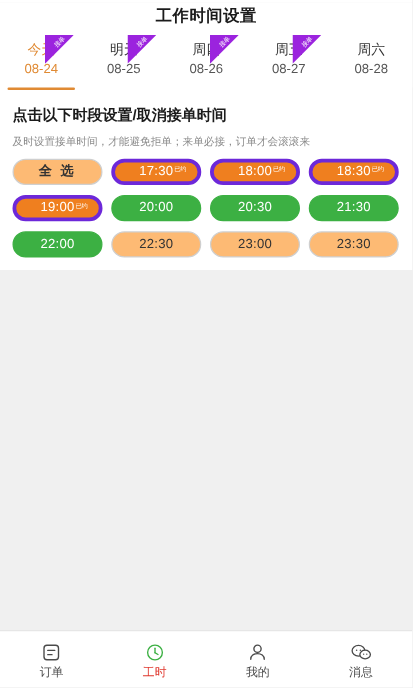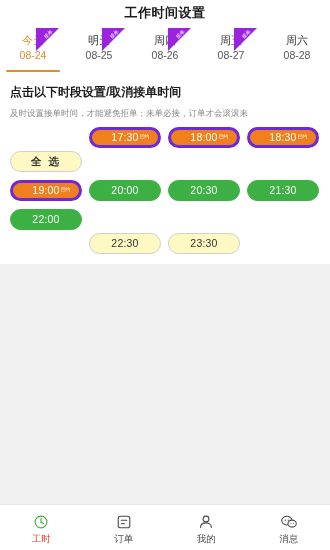--- a/index.html
+++ b/index.html
@@ -181,24 +181,23 @@
     right: 9px;
   }
   
   .slot.green {
     background: #3cb043;
     border: 1px solid #3cb043;
     color: #ffffff;
   }
   
   .slot.plain {
-    background: #fef9c3;
+    background: #fdba74;
     border: 1px solid #cfcfcf;
     color: #333333;
-    margin-top: 24px;
   }
   .slot.plain.bold .slot-label {
     font-weight: bold;
     letter-spacing: 2px;
   }
 
   
   .filler {
     flex: 1 1 auto;
     background: #f0f0f0;
@@ -351,55 +350,58 @@
         </div>
 
         <div class="slot green">
           <span class="slot-label">22:00</span>
         </div>
 
         <div class="slot plain">
           <span class="slot-label">22:30</span>
         </div>
 
+        <div class="slot plain">
+          <span class="slot-label">23:00</span>
+        </div>
 
         <div class="slot plain">
           <span class="slot-label">23:30</span>
         </div>
 
       </div>
     </div>
   </div>
 
   <div class="filler"></div>
 
 </div>
 
 <div class="bottom-nav">
+
+  <div class="nav-item">
+    <div class="nav-icon">
+      <svg width="16" height="16" viewBox="0 0 16 16" fill="none">
+        <rect x="2.2" y="2.2" width="11.6" height="11.6" rx="2.4" stroke="#4a4a4a" stroke-width="1.1"></rect>
+        <line x1="5.2" y1="6.3" x2="10.8" y2="6.3" stroke="#4a4a4a" stroke-width="1.1" stroke-linecap="round"></line>
+        <line x1="5.2" y1="9.7" x2="8.6" y2="9.7" stroke="#4a4a4a" stroke-width="1.1" stroke-linecap="round"></line>
+      </svg>
+    </div>
+    <div class="nav-label">订单</div>
+  </div>
 
   <div class="nav-item active">
     <div class="nav-icon">
       <svg width="16" height="16" viewBox="0 0 16 16" fill="none">
         <circle cx="8" cy="8" r="5.9" stroke="#3cb043" stroke-width="1.1"></circle>
         <line x1="8" y1="4.6" x2="8" y2="8.2" stroke="#3cb043" stroke-width="1.1" stroke-linecap="round"></line>
         <line x1="8" y1="8.2" x2="10.4" y2="9.6" stroke="#3cb043" stroke-width="1.1" stroke-linecap="round"></line>
       </svg>
     </div>
     <div class="nav-label">工时</div>
-  </div>
-
-  <div class="nav-item">
-    <div class="nav-icon">
-      <svg width="16" height="16" viewBox="0 0 16 16" fill="none">
-        <rect x="2.2" y="2.2" width="11.6" height="11.6" rx="2.4" stroke="#4a4a4a" stroke-width="1.1"></rect>
-        <line x1="5.2" y1="6.3" x2="10.8" y2="6.3" stroke="#4a4a4a" stroke-width="1.1" stroke-linecap="round"></line>
-        <line x1="5.2" y1="9.7" x2="8.6" y2="9.7" stroke="#4a4a4a" stroke-width="1.1" stroke-linecap="round"></line>
-      </svg>
-    </div>
-    <div class="nav-label">订单</div>
   </div>
 
   <div class="nav-item">
     <div class="nav-icon">
       <svg width="16" height="16" viewBox="0 0 16 16" fill="none">
         <circle cx="8" cy="5" r="2.9" stroke="#4a4a4a" stroke-width="1.1"></circle>
         <path d="M2.6 13.4c0-2.9 2.4-4.5 5.4-4.5s5.4 1.6 5.4 4.5" stroke="#4a4a4a" stroke-width="1.1" stroke-linecap="round"></path>
       </svg>
     </div>
     <div class="nav-label">我的</div>

